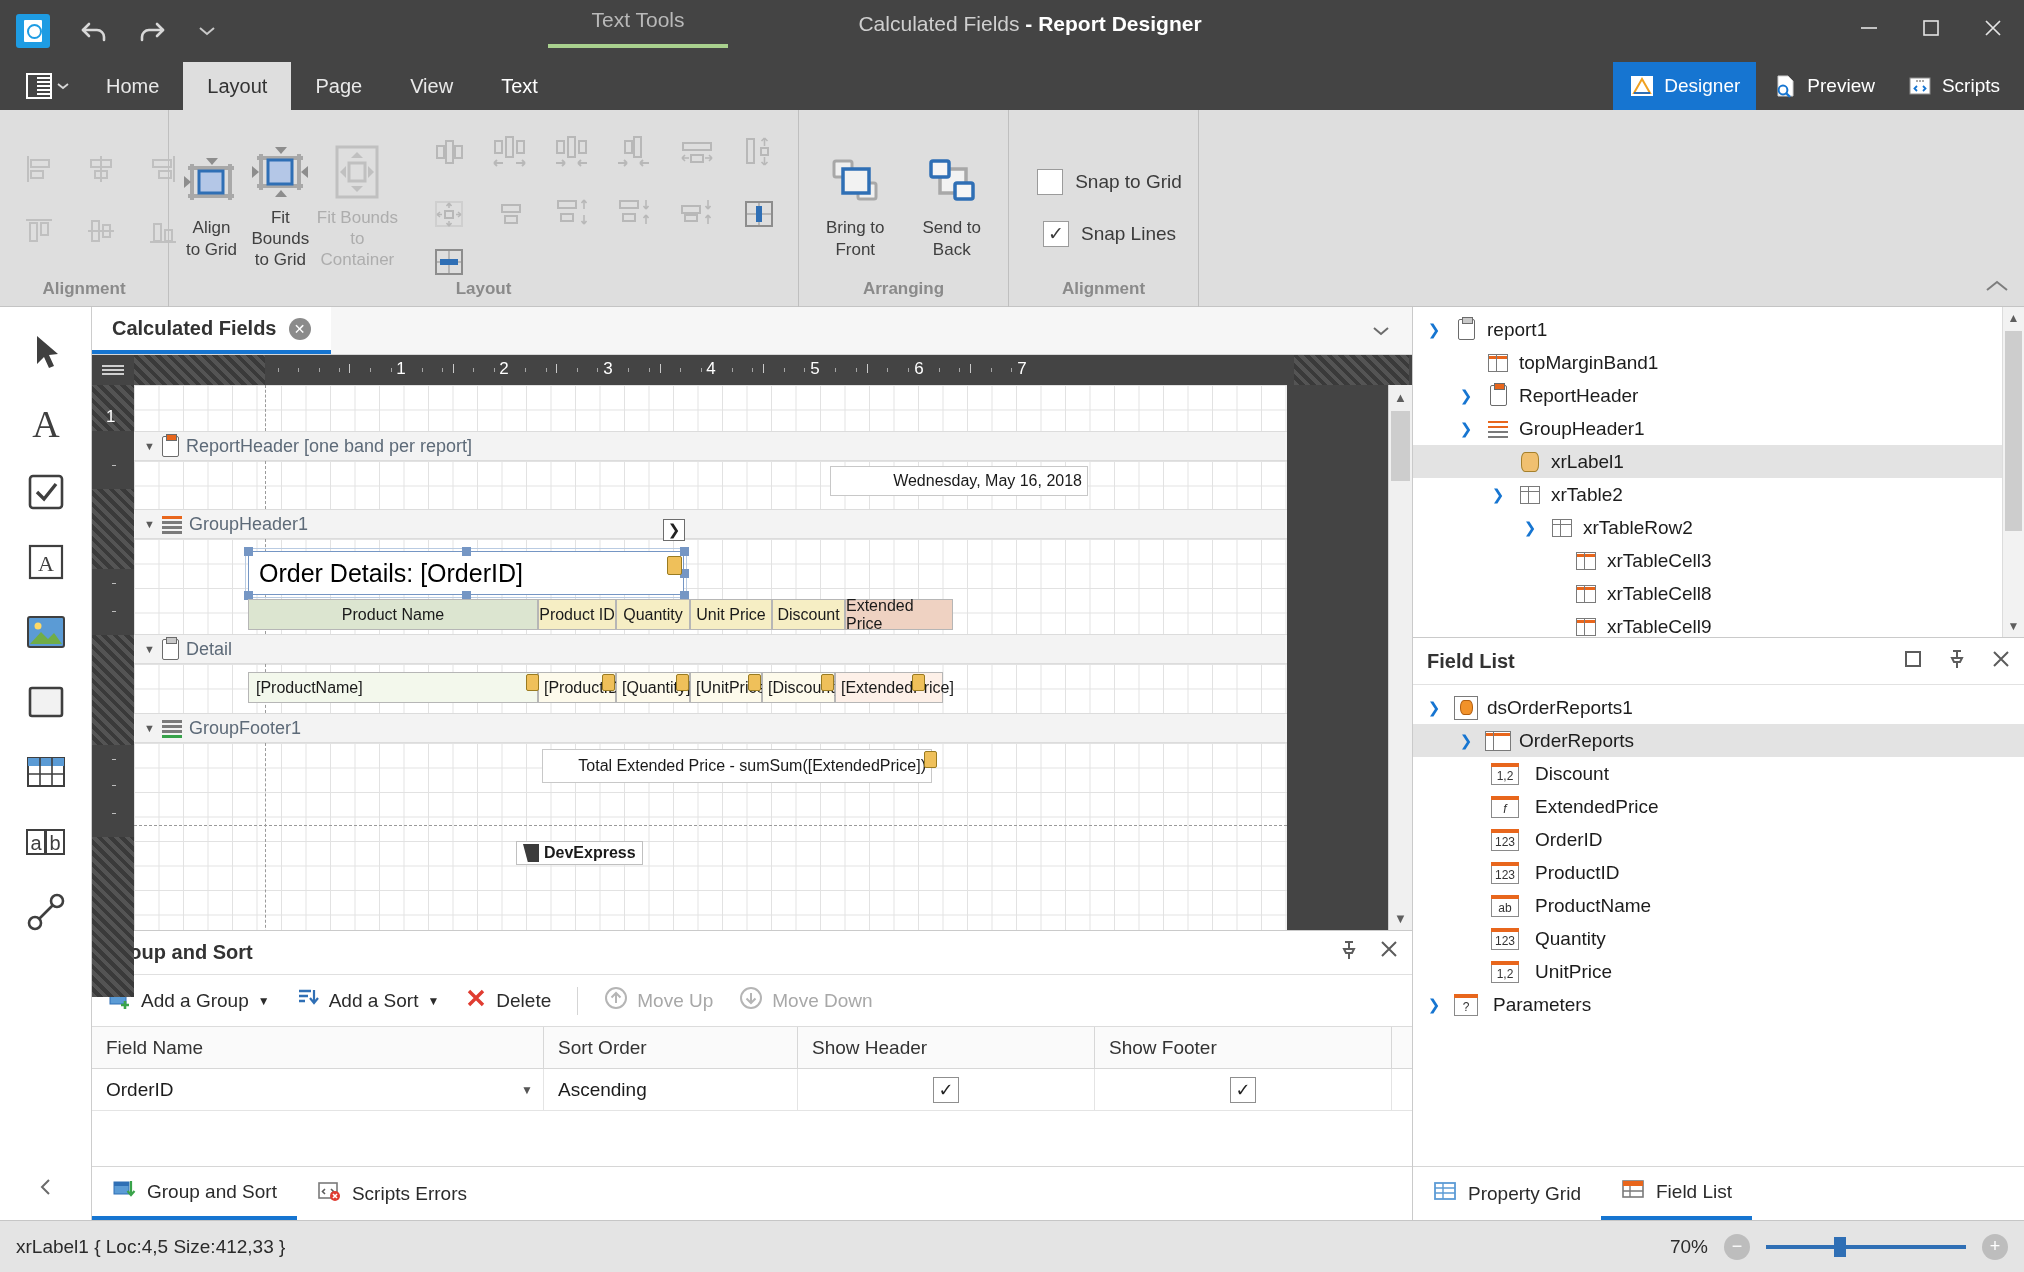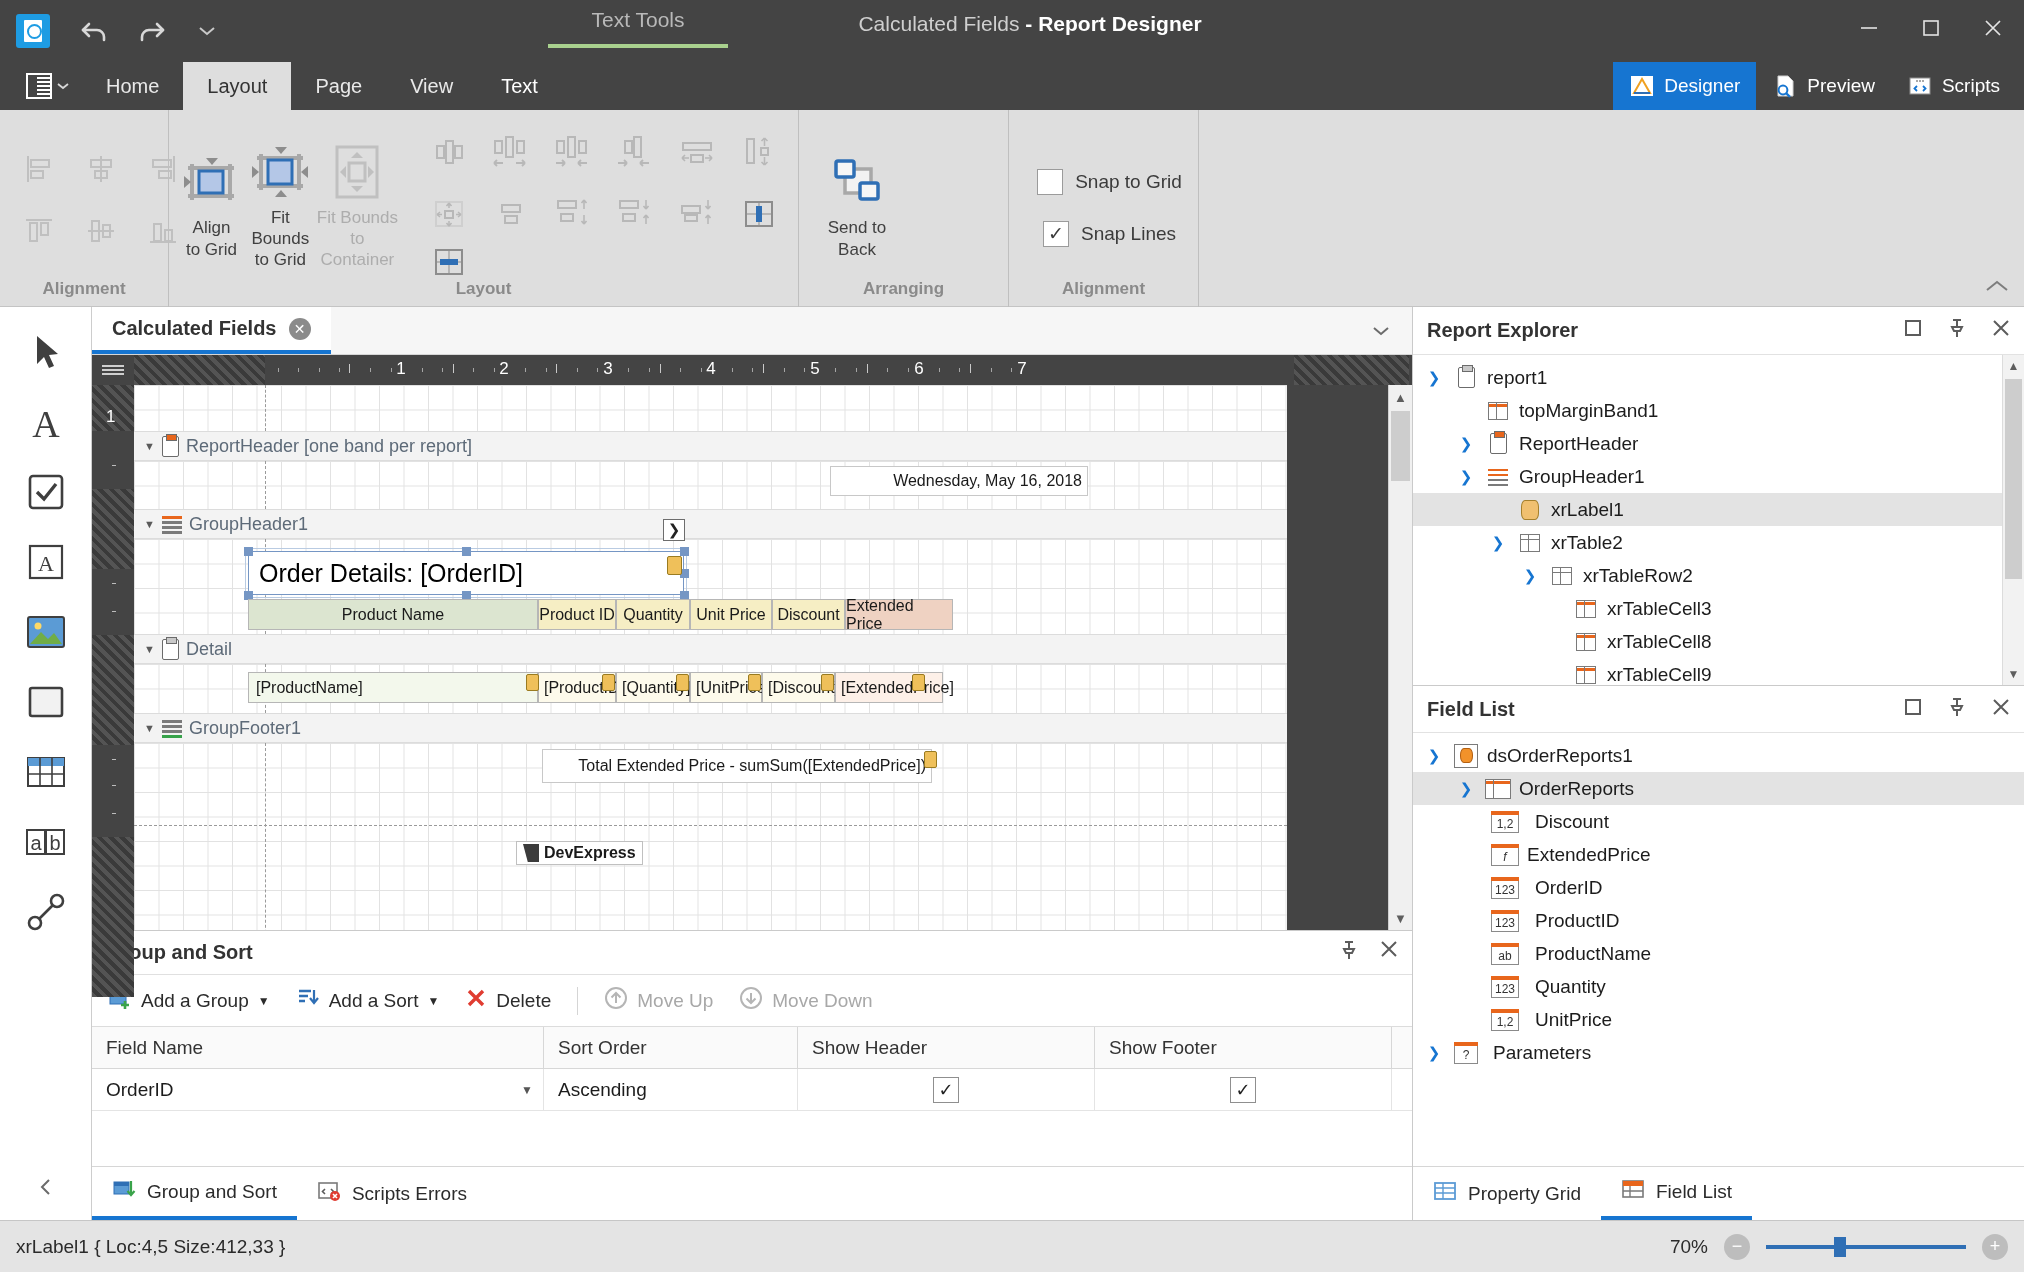--- a/index.html
+++ b/index.html
@@ -647,20 +647,31 @@
                 <rect x="11" y="14" width="18" height="6" fill="#2f6fb5"></rect>
               </svg>
           </div>
         </div>
       </div>
       <div class="gtitle">Layout</div>
     </div>
 
     <div class="rgroup" style="width:210px">
       <div class="gbody">
+        <div class="bigbtn" style="width:100px">
+          <div class="bicon">
+            <svg width="60" height="54" viewBox="0 0 60 54">
+              <rect x="9" y="6" width="18" height="16" fill="#f0f0f0" stroke="#a8a8a8" stroke-width="3" rx="2"></rect>
+              <rect x="33" y="28" width="18" height="16" fill="#f0f0f0" stroke="#a8a8a8" stroke-width="3" rx="2"></rect>
+              <rect x="18" y="14" width="26" height="24" fill="#f2f2f2" stroke="#2f6fb5" stroke-width="3.5"></rect>
+            </svg>
+          </div>
+          <div class="blabel">Bring to</div>
+          <div>Front</div>
+        </div>
         <div class="bigbtn" style="width:100px">
           <div class="bicon">
             <svg width="60" height="54" viewBox="0 0 60 54">
               <rect x="18" y="14" width="26" height="24" fill="#f2f2f2" stroke="#a8a8a8" stroke-width="3.5"></rect>
               <rect x="9" y="6" width="18" height="16" fill="#f6f6f6" stroke="#2f6fb5" stroke-width="3.5" rx="2"></rect>
               <rect x="33" y="28" width="18" height="16" fill="#f6f6f6" stroke="#2f6fb5" stroke-width="3.5" rx="2"></rect>
             </svg>
           </div>
           <div class="blabel">Send to</div>
           <div>Back</div>
@@ -1069,40 +1080,20 @@
                 </svg>
             </span>
             <span>Scripts Errors</span>
           </div>
         </div>
       </div>
     </div>
 
     <div class="rightdock">
 
-      <div class="dockhdr">
-        <span>Report Explorer</span>
-        <span class="acts">
-          <span>
-            <svg width="18" height="18" viewBox="0 0 18 18">
-                <rect x="2" y="2" width="14" height="14" fill="none" stroke="#5c5c5c" stroke-width="2"></rect>
-              </svg>
-          </span>
-          <span>
-            <svg width="18" height="20" viewBox="0 0 18 20">
-                <path d="M5 2 H13 M9 2 V9 M4 9 H14 L12 13 H6 Z M9 13 V19" stroke="#5c5c5c" stroke-width="2" fill="none"></path>
-              </svg>
-          </span>
-          <span>
-            <svg width="18" height="18" viewBox="0 0 18 18">
-                <path d="M2 2 L16 16 M16 2 L2 16" stroke="#5c5c5c" stroke-width="2"></path>
-              </svg>
-          </span>
-        </span>
-      </div>
       <div class="treepane" style="height:330px">
         <div class="tree">
           <div class="tnode" style="padding-left:10px">
             <span class="exp">❯</span>
             <span class="ic">
                 <span class="ic-clip plain"></span>
               </span>
             <span>report1</span>
           </div>
           <div class="tnode" style="padding-left:42px">
@@ -1220,21 +1211,21 @@
           <div class="tnode" style="padding-left:78px">
             <span class="fieldic">
                 <span>1,2</span>
               </span>
             <span style="margin-left:8px">Discount</span>
           </div>
           <div class="tnode" style="padding-left:78px">
             <span class="fieldic" style="border-color:#8a8a8a">
                 <span style="font-style:italic">f</span>
               </span>
-            <span style="margin-left:0">ExtendedPrice</span>
+            <span style="margin-left:8px">ExtendedPrice</span>
           </div>
           <div class="tnode" style="padding-left:78px">
             <span class="fieldic">
                 <span>123</span>
               </span>
             <span style="margin-left:8px">OrderID</span>
           </div>
           <div class="tnode" style="padding-left:78px">
             <span class="fieldic">
                 <span>123</span>

